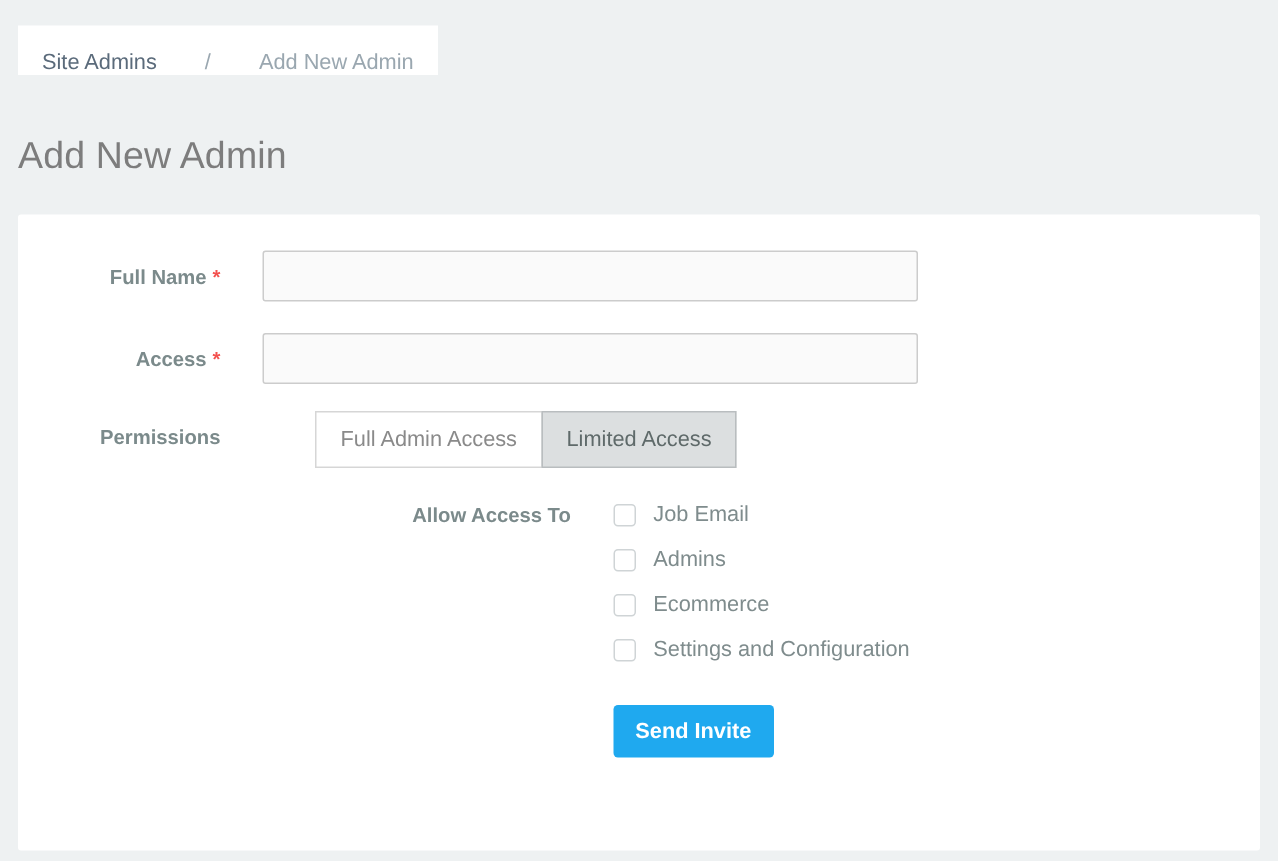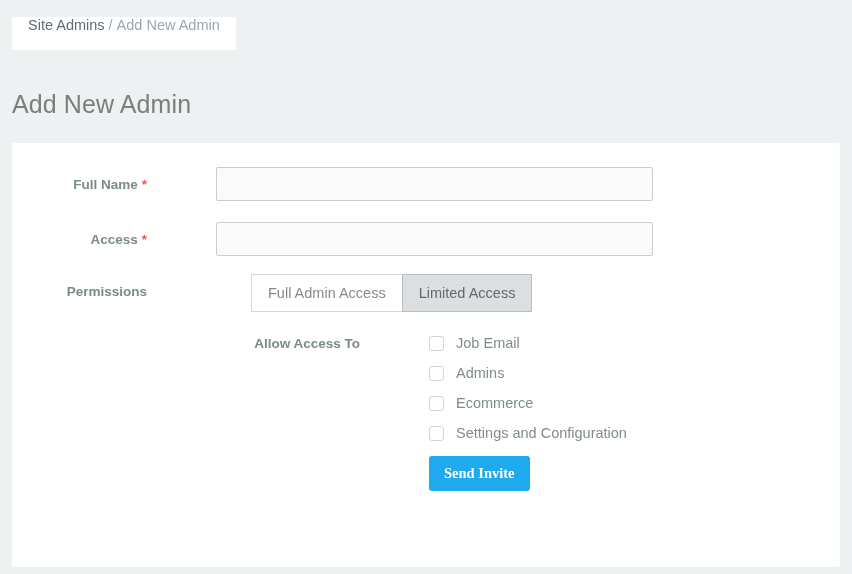--- a/index.html
+++ b/index.html
@@ -16,25 +16,26 @@
   }
 
   
   .breadcrumb-tab {
     position: absolute;
     left: 12px;
     top: 17px;
     height: 33px;
     background: #ffffff;
     display: flex;
-    align-items: flex-start;
+    align-items: flex-end;
     padding: 0 16px;
     box-sizing: border-box;
     font-size: 14.5px;
     white-space: nowrap;
+    gap: 28px;
   }
   .crumb-root {
     color: #5b6b7b;
   }
   .crumb-sep {
     color: #9aa7b0;
     margin: 0 4px;
   }
   .crumb-current {
     color: #9aa7b0;
@@ -62,21 +63,20 @@
     background: #ffffff;
     border-radius: 2px;
     box-sizing: border-box;
   }
 
   
   .form-row {
     position: absolute;
     display: flex;
     align-items: flex-start;
-    gap: 41px;
   }
   .field-label {
     width: 135px;
     text-align: right;
     font-size: 13.5px;
     font-weight: bold;
     color: #7b8a8b;
     line-height: 17px;
     padding-right: 0;
     box-sizing: border-box;
@@ -174,26 +174,26 @@
   }
   .check-label {
     margin-left: 12px;
     font-size: 14.5px;
     color: #7f8c8d;
     white-space: nowrap;
   }
 
   
   .submit-btn {
-    margin-top: 8px;
+    margin-top: 22px;
     background: #1fa9ef;
     border: none;
     border-radius: 3px;
     color: #ffffff;
-    font-family: Liberation Serif, serif;
+    font-family: Liberation Sans, sans-serif;
     font-size: 14.5px;
     font-weight: bold;
     height: 35px;
     padding: 0 15px;
     cursor: pointer;
     display: inline-block;
   }
 </style>
 </head>
 <body>

